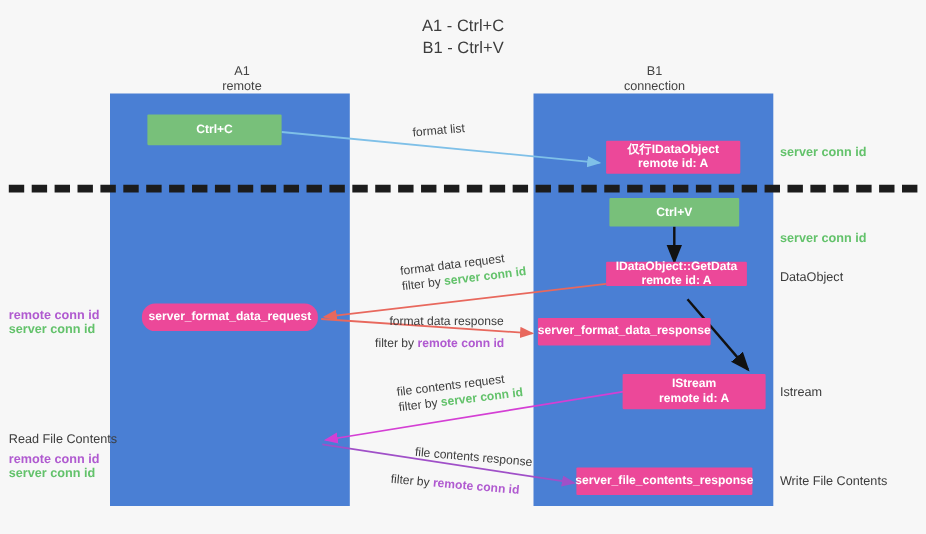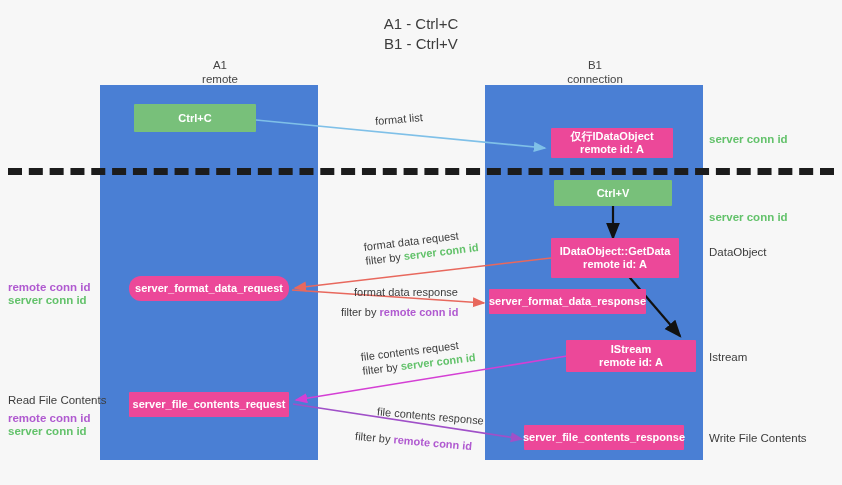--- a/index.html
+++ b/index.html
@@ -120,34 +120,31 @@
   <div class="abs" id="divider"></div>
 
   <div class="abs node green" style="left:134px;top:104px;width:122px;height:28px;">
     <span>Ctrl+C</span>
   </div>
 
   <div class="abs node orange" style="left:129px;top:276px;width:160px;height:25px;border-radius:12px;">
     <span>server_format_data_request</span>
   </div>
 
-  <div class="abs node orange" style="left:129px;top:392px;width:160px;height:25px;">
-    <span>server_file_contents_request</span>
-  </div>
 
   <div class="abs node orange" style="left:551px;top:128px;width:122px;height:30px;">
     <span>仅行IDataObject</span>
     <span>remote id: A</span>
   </div>
 
   <div class="abs node green" style="left:554px;top:180px;width:118px;height:26px;">
     <span>Ctrl+V</span>
   </div>
 
-  <div class="abs node orange" style="left:551px;top:238px;width:128px;height:40px;">
+  <div class="abs node orange" style="left:551px;top:238px;width:128px;height:22px;">
     <span>IDataObject::GetData</span>
     <span>remote id: A</span>
   </div>
 
   <div class="abs node orange" style="left:566px;top:340px;width:130px;height:32px;">
     <span>IStream</span>
     <span>remote id: A</span>
   </div>
 
   <div class="abs node orange" style="left:489px;top:289px;width:157px;height:25px;">

